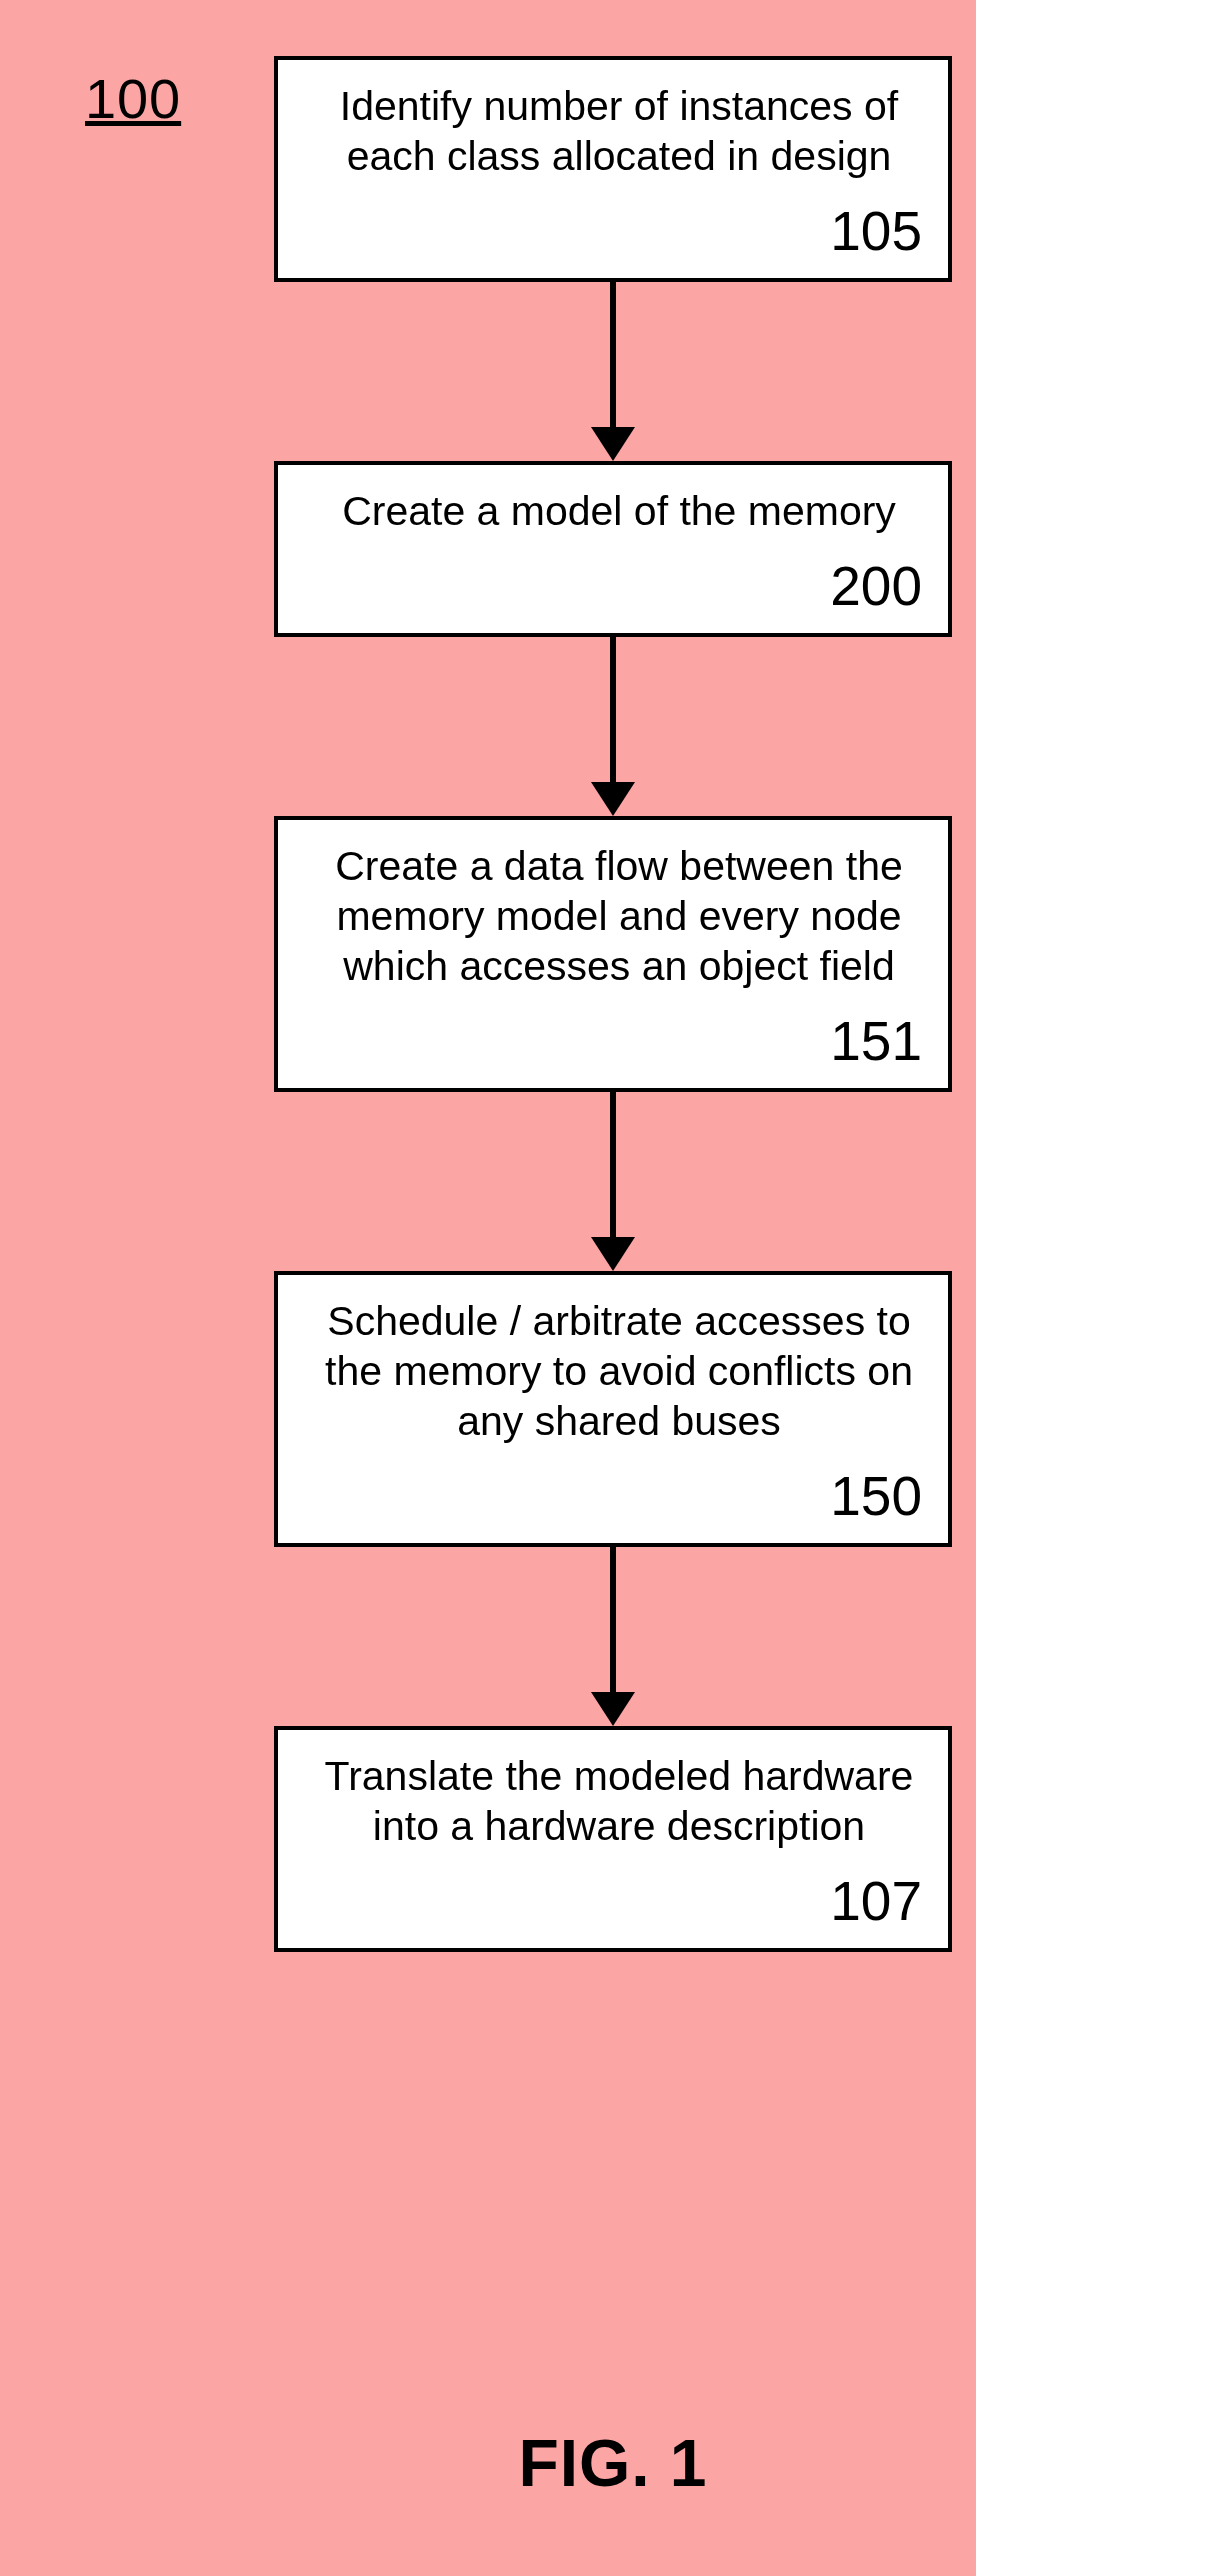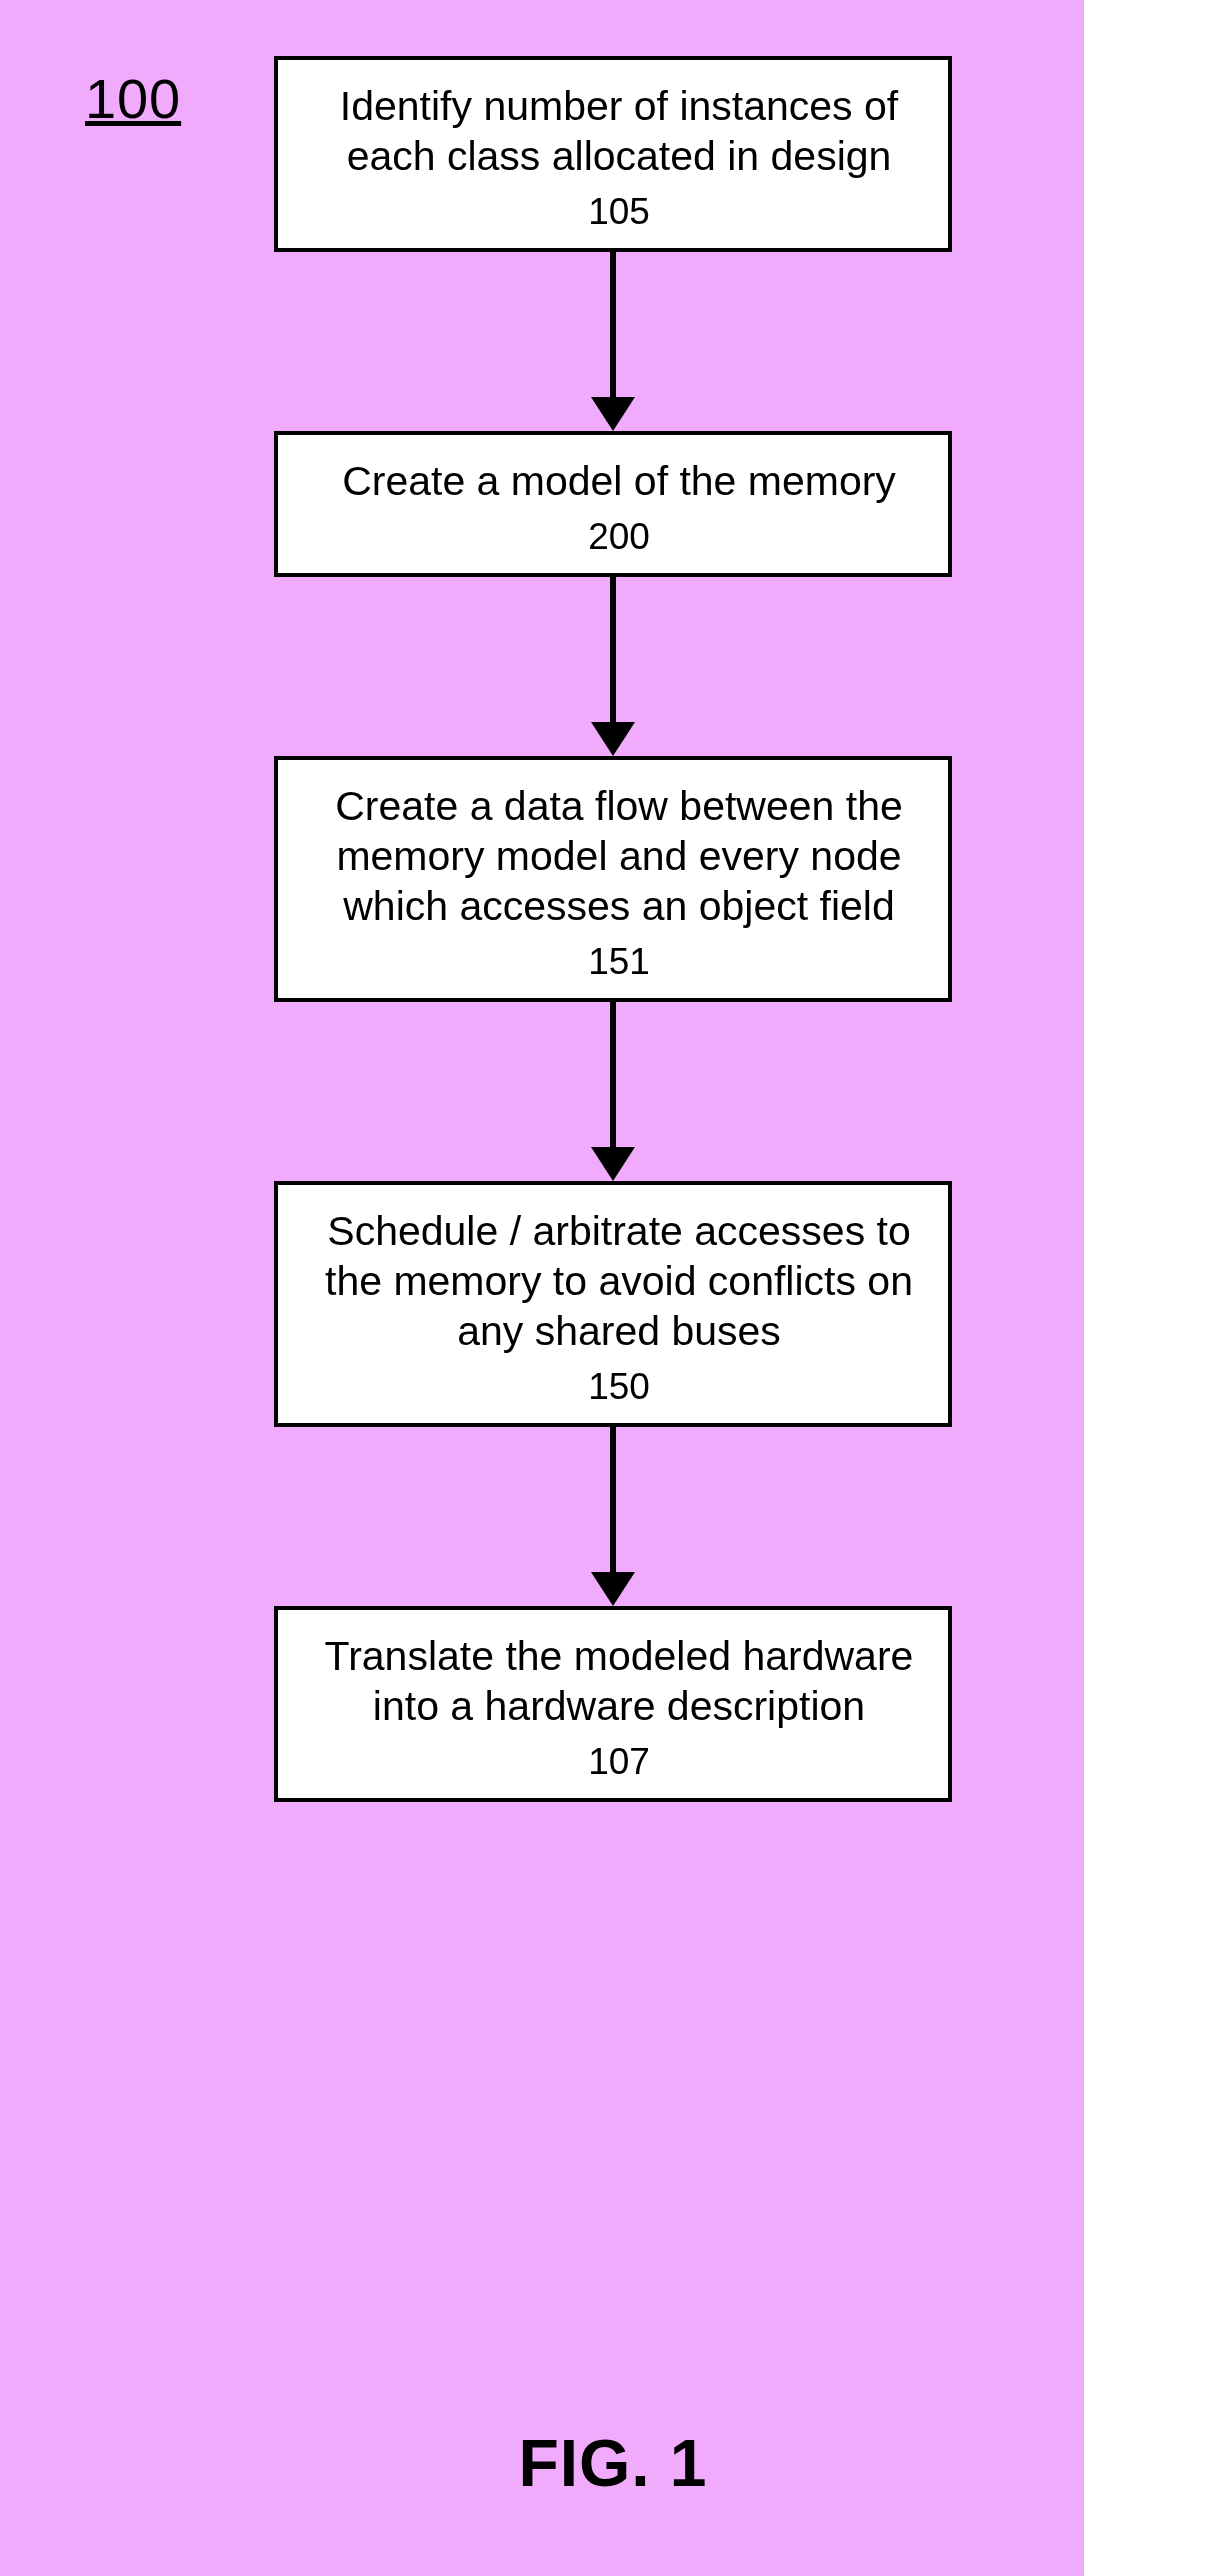--- a/index.html
+++ b/index.html
@@ -4,23 +4,23 @@
 <style>
   html, body {
     margin: 0;
     padding: 0;
     background: #ffffff;
     font-family: Arial, Helvetica, sans-serif;
     color: #000;
   }
   .page {
     position: relative;
-    width: 1084px;
+    width: 976px;
     height: 2576px;
-    background: #f0abfc;
+    background: #fca5a5;
   }
   .fig-label {
     position: absolute;
     top: 66px;
     left: 85px;
     font-size: 56px;
     font-weight: 400;
     text-decoration: underline;
     letter-spacing: 0.9px;
   }
@@ -41,24 +41,24 @@
     padding: 21px 26px 15px 38px;
     text-align: center;
     position: relative;
   }
   .box .text {
     font-size: 41px;
     line-height: 1.22;
     font-weight: 400;
   }
   .box .num {
-    font-size: 37px;
+    font-size: 55px;
     font-weight: 400;
-    text-align: center;
-    margin-top: 10px;
+    text-align: right;
+    margin-top: 18px;
   }
   .arrow {
     display: flex;
     flex-direction: column;
     align-items: center;
     height: 179px;
     justify-content: flex-start;
   }
   .arrow .shaft {
     width: 5.6px;

